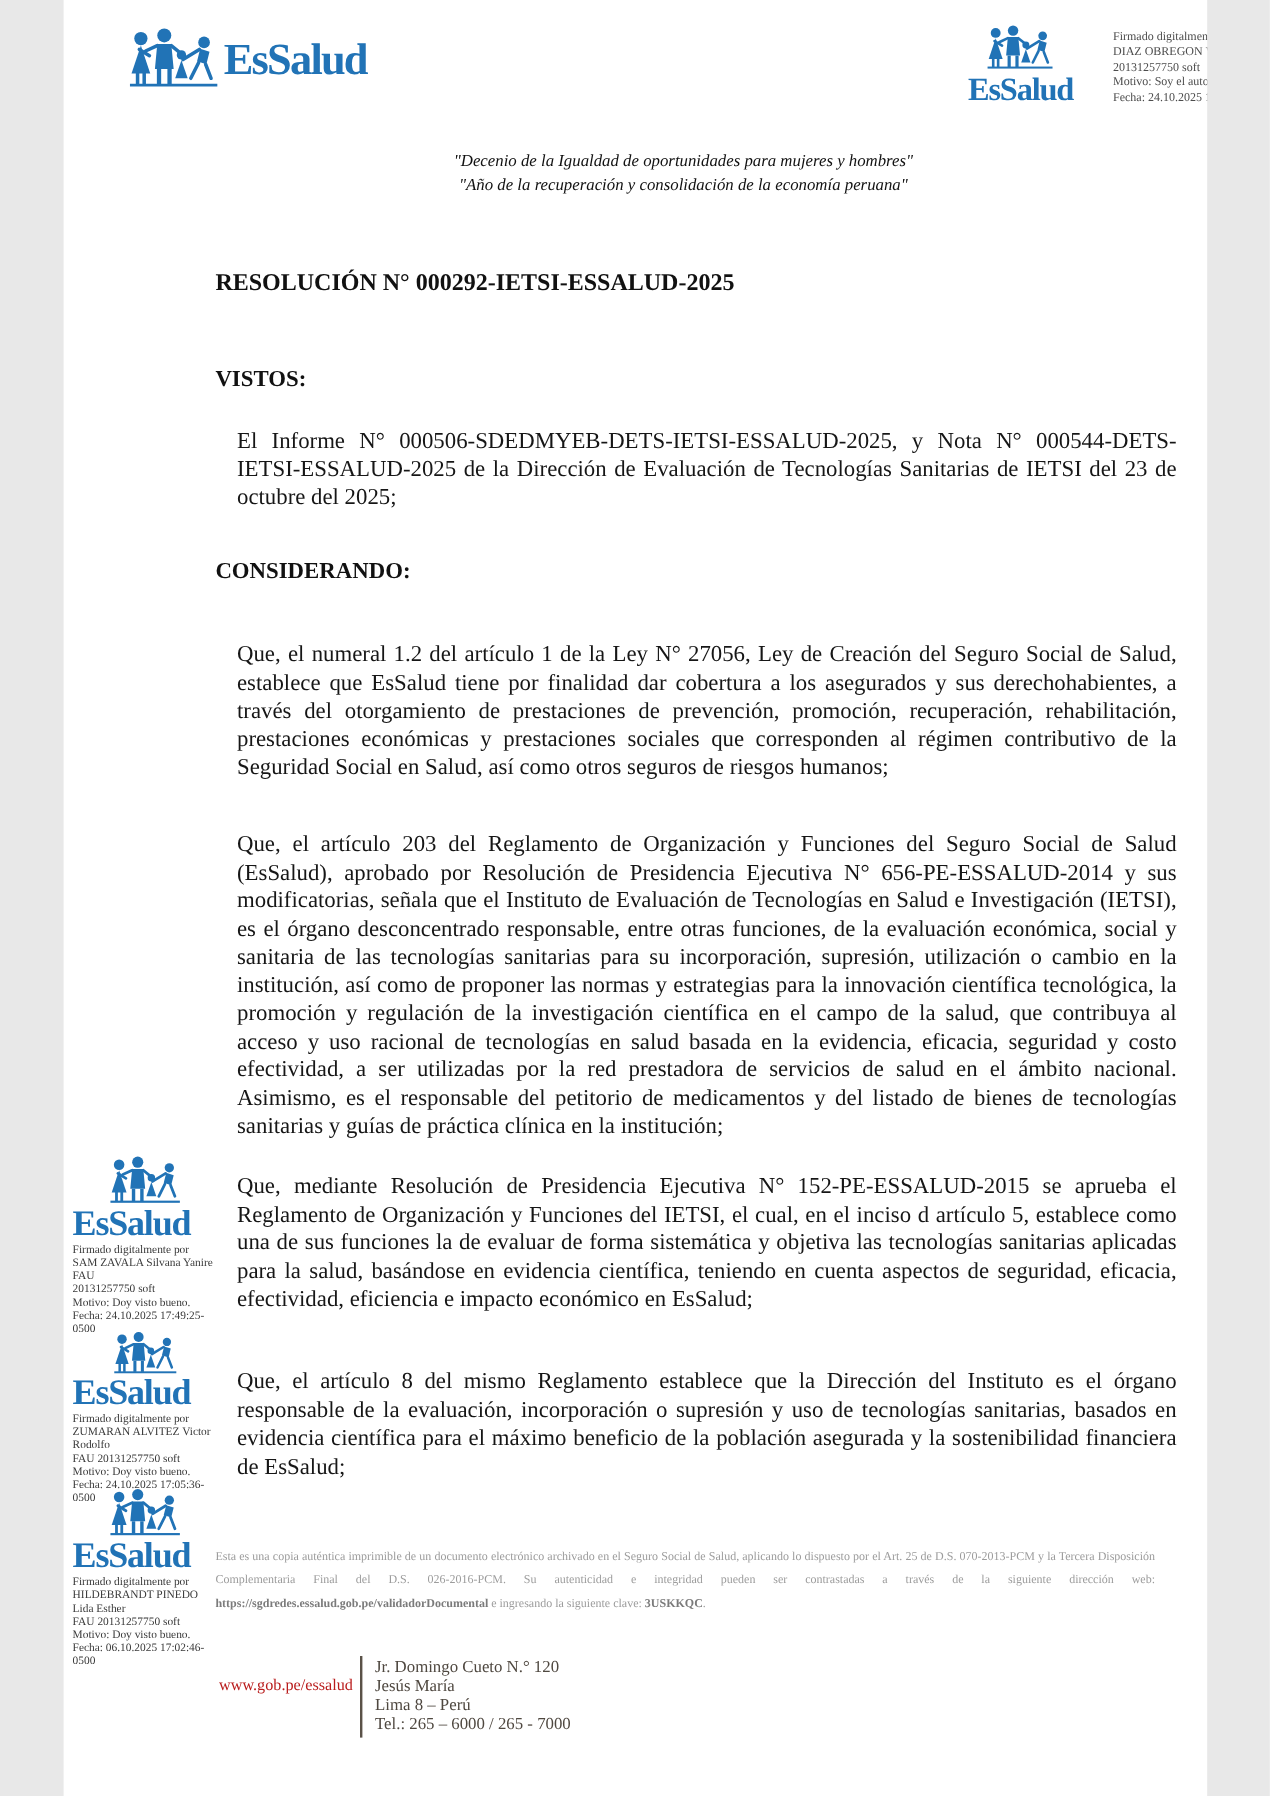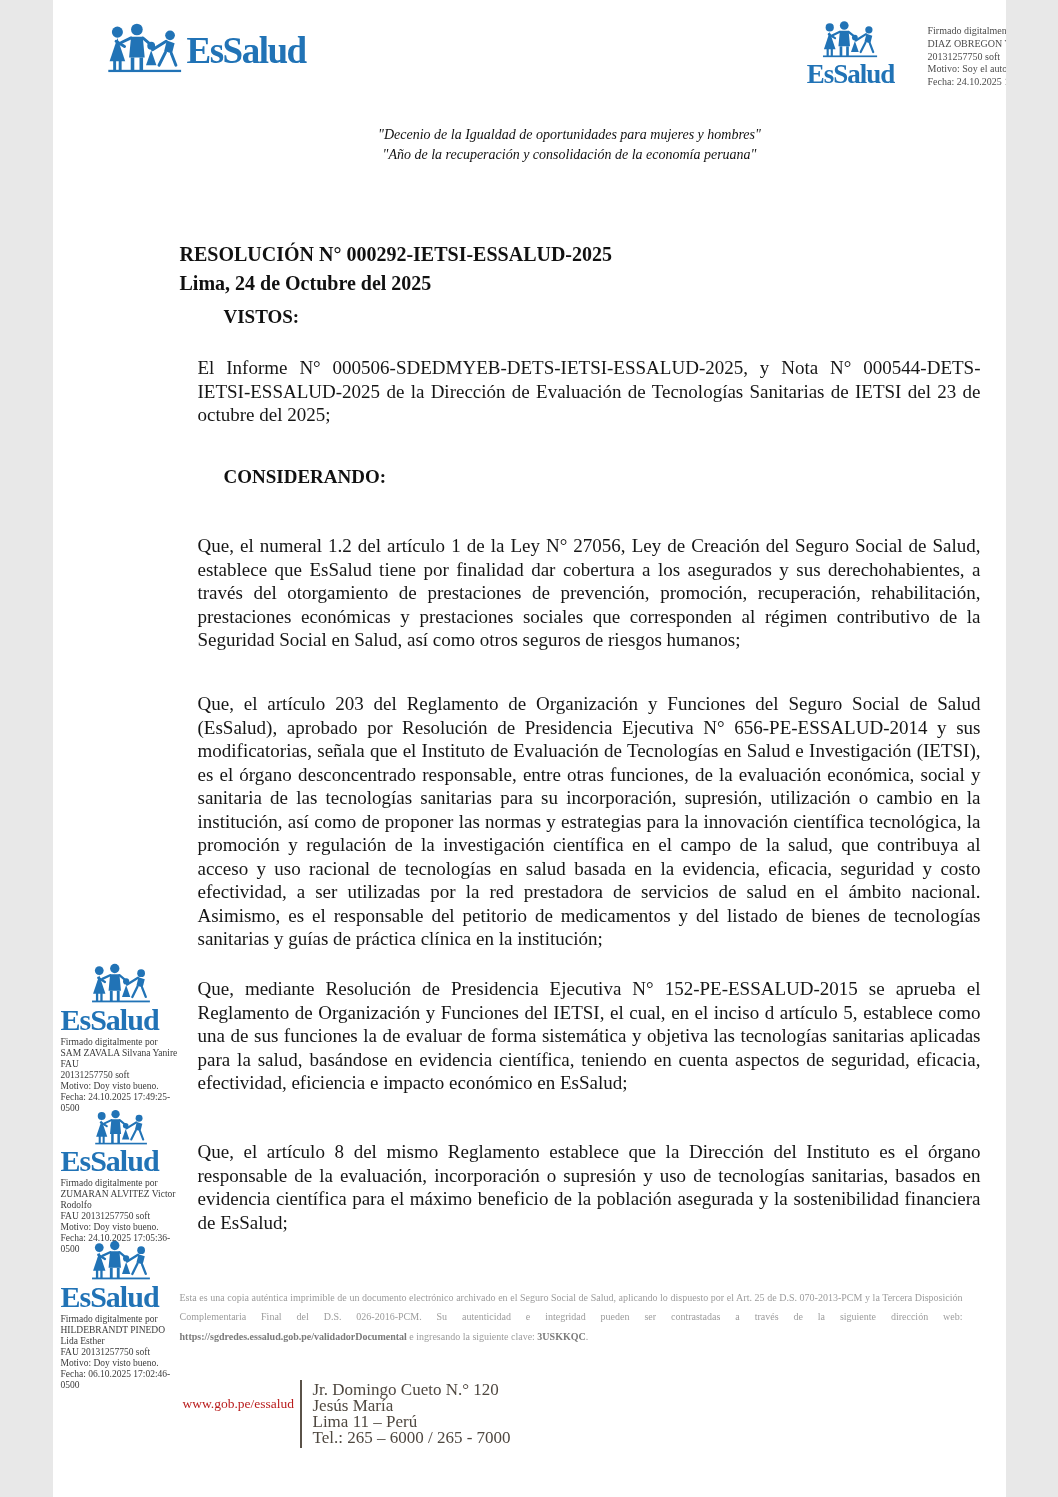--- a/index.html
+++ b/index.html
@@ -12,34 +12,34 @@
   .logo-left .figures{width:78px;height:54px;color:#2173b6;}
   .logo-left .wordmark{font-size:37px;font-weight:bold;color:#2173b6;letter-spacing:-1.5px;line-height:50px;margin-left:2px;}
   .logo-stacked{display:flex;flex-direction:column;align-items:center;color:#2173b6;}
   .logo-right{position:absolute;left:744px;top:20px;width:108px;}
   .logo-right .figures{width:58px;height:40px;}
   .logo-right .wordmark{font-size:27px;font-weight:bold;letter-spacing:-1px;line-height:28px;}
   .sig-top{position:absolute;left:875px;top:25px;width:180px;font-size:10px;line-height:12.8px;color:#4c4c4c;}
   
   .quotes{position:absolute;left:0;top:125px;width:1034px;text-align:center;font-style:italic;font-size:14px;line-height:20px;color:#111;}
   
-  .title-block{position:absolute;left:127px;top:240px;font-size:20px;font-weight:bold;line-height:29px;color:#111;}
-  .heading{position:absolute;left:127px;font-size:19px;font-weight:bold;color:#111;margin-left:44px;}
+  .title-block{position:absolute;left:127px;top:222px;font-size:20px;font-weight:bold;line-height:29px;color:#111;}
+  .heading{position:absolute;left:127px;font-size:19px;font-weight:bold;color:#111;}
   .para{position:absolute;left:127px;width:783px;font-size:19px;line-height:23.5px;text-align:justify;color:#161616;margin-left:18px;}
   
   .stamp{position:absolute;left:8px;width:122px;}
   .stamp .figures{width:62px;height:42px;display:block;margin:0 auto;color:#2173b6;}
   .stamp .wordmark{font-size:30px;font-weight:bold;color:#2173b6;letter-spacing:-1px;line-height:30px;text-align:left;}
   .stamp .sig{font-size:9.5px;line-height:11px;color:#3a3a3a;margin-top:2px;}
   
   .legal{position:absolute;left:127px;top:1288px;width:783px;font-size:10px;line-height:19.3px;color:#9c9c9c;text-align:justify;}
   .legal b{color:#7b7b7b;}
   .footer-web{position:absolute;left:130px;top:1396px;font-size:13.5px;color:#b91c1c;}
   .footer-divider{position:absolute;left:247px;top:1380px;width:2px;height:68px;background:#5a5248;}
-  .footer-address{position:absolute;left:260px;top:1382px;font-size:17px;line-height:16px;color:#4f4840;}
+  .footer-address{position:absolute;left:260px;top:1382px;font-size:14px;line-height:16px;color:#4f4840;}
 </style>
 </head>
 <body>
 
 <svg width="0" height="0" style="position:absolute" aria-hidden="true">
   <symbol id="family" viewBox="0 0 120 78">
     <g fill="currentColor" stroke="none">
       <circle cx="16" cy="13" r="8.5"></circle>
       <path d="M16,22 L4,58 L28,58 Z"></path>
       <rect x="9.5" y="56" width="4.5" height="16"></rect>
@@ -89,21 +89,20 @@
     <div>Fecha: 24.10.2025 18:45:03-0500</div>
   </div>
 
   <div class="quotes">
     <div>"Decenio de la Igualdad de oportunidades para mujeres y hombres"</div>
     <div>"Año de la recuperación y consolidación de la economía peruana"</div>
   </div>
 
   <div class="title-block">
     <div>RESOLUCIÓN N° 000292-IETSI-ESSALUD-2025</div>
-    <div>Lima, 24 de Octubre del 2025</div>
   </div>
 
   <div class="heading" style="top:306px;">VISTOS:</div>
   <div class="para" style="top:356px;">El Informe N° 000506-SDEDMYEB-DETS-IETSI-ESSALUD-2025, y Nota N° 000544-DETS-IETSI-ESSALUD-2025 de la Dirección de Evaluación de Tecnologías Sanitarias de IETSI del 23 de octubre del 2025;</div>
 
   <div class="heading" style="top:466px;">CONSIDERANDO:</div>
   <div class="para" style="top:534px;">Que, el numeral 1.2 del artículo 1 de la Ley N° 27056, Ley de Creación del Seguro Social de Salud, establece que EsSalud tiene por finalidad dar cobertura a los asegurados y sus derechohabientes, a través del otorgamiento de prestaciones de prevención, promoción, recuperación, rehabilitación, prestaciones económicas y prestaciones sociales que corresponden al régimen contributivo de la Seguridad Social en Salud, así como otros seguros de riesgos humanos;</div>
   <div class="para" style="top:692px;">Que, el artículo 203 del Reglamento de Organización y Funciones del Seguro Social de Salud (EsSalud), aprobado por Resolución de Presidencia Ejecutiva N° 656-PE-ESSALUD-2014 y sus modificatorias, señala que el Instituto de Evaluación de Tecnologías en Salud e Investigación (IETSI), es el órgano desconcentrado responsable, entre otras funciones, de la evaluación económica, social y sanitaria de las tecnologías sanitarias para su incorporación, supresión, utilización o cambio en la institución, así como de proponer las normas y estrategias para la innovación científica tecnológica, la promoción y regulación de la investigación científica en el campo de la salud, que contribuya al acceso y uso racional de tecnologías en salud basada en la evidencia, eficacia, seguridad y costo efectividad, a ser utilizadas por la red prestadora de servicios de salud en el ámbito nacional. Asimismo, es el responsable del petitorio de medicamentos y del listado de bienes de tecnologías sanitarias y guías de práctica clínica en la institución;</div>
   <div class="para" style="top:977px;">Que, mediante Resolución de Presidencia Ejecutiva N° 152-PE-ESSALUD-2015 se aprueba el Reglamento de Organización y Funciones del IETSI, el cual, en el inciso d artículo 5, establece como una de sus funciones la de evaluar de forma sistemática y objetiva las tecnologías sanitarias aplicadas para la salud, basándose en evidencia científica, teniendo en cuenta aspectos de seguridad, eficacia, efectividad, eficiencia e impacto económico en EsSalud;</div>
   <div class="para" style="top:1140px;">Que, el artículo 8 del mismo Reglamento establece que la Dirección del Instituto es el órgano responsable de la evaluación, incorporación o supresión y uso de tecnologías sanitarias, basados en evidencia científica para el máximo beneficio de la población asegurada y la sostenibilidad financiera de EsSalud;</div>
@@ -152,17 +151,17 @@
 
   <div class="legal">
     <span>Esta es una copia auténtica imprimible de un documento electrónico archivado en el Seguro Social de Salud, aplicando lo dispuesto por el Art. 25 de D.S. 070-2013-PCM y la Tercera Disposición Complementaria Final del D.S. 026-2016-PCM. Su autenticidad e integridad pueden ser contrastadas a través de la siguiente dirección web: </span><b>https://sgdredes.essalud.gob.pe/validadorDocumental</b><span> e ingresando la siguiente clave: </span><b>3USKKQC</b><span>.</span>
   </div>
 
   <div class="footer-web">www.gob.pe/essalud</div>
   <div class="footer-divider"></div>
   <div class="footer-address">
     <div>Jr. Domingo Cueto N.° 120</div>
     <div>Jesús María</div>
-    <div>Lima 11 – Perú</div>
+    <div>Lima 8 – Perú</div>
     <div>Tel.: 265 – 6000 / 265 - 7000</div>
   </div>
 
 </div>
 
 </body></html>

